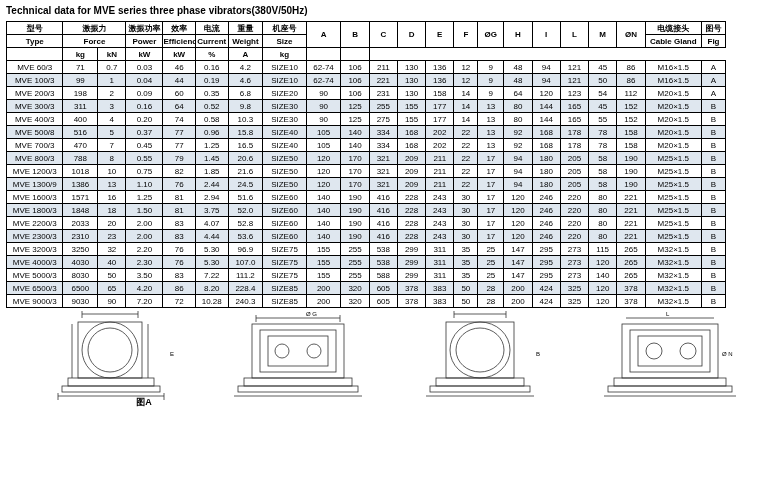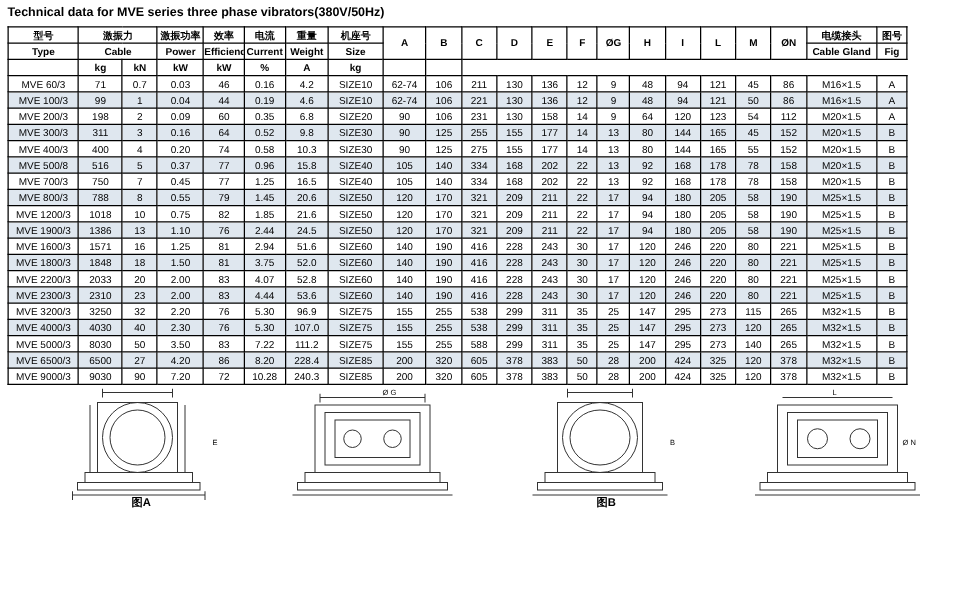--- a/index.html
+++ b/index.html
@@ -97,21 +97,21 @@
         <th class="hdr-grp" rowspan="2">H</th>
         <th class="hdr-grp" rowspan="2">I</th>
         <th class="hdr-grp" rowspan="2">L</th>
         <th class="hdr-grp" rowspan="2">M</th>
         <th class="hdr-grp" rowspan="2">ØN</th>
         <th class="hdr-grp">电缆接头</th>
         <th class="hdr-grp">图号</th>
       </tr>
       <tr>
         <th class="hdr-unit">Type</th>
-        <th class="hdr-unit" colspan="2">Cable</th>
+        <th class="hdr-unit" colspan="2">Force</th>
         <th class="hdr-unit">Power</th>
         <th class="hdr-unit">Efficiency</th>
         <th class="hdr-unit">Current</th>
         <th class="hdr-unit">Weight</th>
         <th class="hdr-unit">Size</th>
         <th class="hdr-unit">Cable Gland</th>
         <th class="hdr-unit">Fig</th>
       </tr>
       <tr id="unit-row">
           <th class="hdr-unit"></th>
@@ -266,21 +266,21 @@
           <td>92</td>
           <td>168</td>
           <td>178</td>
           <td>78</td>
           <td>158</td>
           <td>M20×1.5</td>
           <td>B</td>
         </tr>
         <tr class="row-odd">
           <td class="model">MVE 700/3</td>
-          <td>750</td>
+          <td>470</td>
           <td>7</td>
           <td>0.45</td>
           <td>77</td>
           <td>1.25</td>
           <td>16.5</td>
           <td>SIZE40</td>
           <td>105</td>
           <td>140</td>
           <td>334</td>
           <td>168</td>
@@ -337,21 +337,21 @@
           <td>17</td>
           <td>94</td>
           <td>180</td>
           <td>205</td>
           <td>58</td>
           <td>190</td>
           <td>M25×1.5</td>
           <td>B</td>
         </tr>
         <tr class="row-even">
-          <td class="model">MVE 1900/3</td>
+          <td class="model">MVE 1300/9</td>
           <td>1386</td>
           <td>13</td>
           <td>1.10</td>
           <td>76</td>
           <td>2.44</td>
           <td>24.5</td>
           <td>SIZE50</td>
           <td>120</td>
           <td>170</td>
           <td>321</td>
@@ -531,21 +531,21 @@
           <td>295</td>
           <td>273</td>
           <td>140</td>
           <td>265</td>
           <td>M32×1.5</td>
           <td>B</td>
         </tr>
         <tr class="row-even">
           <td class="model">MVE 6500/3</td>
           <td>6500</td>
-          <td>27</td>
+          <td>65</td>
           <td>4.20</td>
           <td>86</td>
           <td>8.20</td>
           <td>228.4</td>
           <td>SIZE85</td>
           <td>200</td>
           <td>320</td>
           <td>605</td>
           <td>378</td>
           <td>383</td>
@@ -656,18 +656,17 @@
             <line x1="10" y1="86" x2="142" y2="86"></line>
           </g>
           <text x="128" y="46" font-size="6" fill="#000">Ø N</text>
           <text x="72" y="6" font-size="6" fill="#000">L</text>
         </svg>
       </div>
     </div>
     <div class="figrow" style="margin-top:-14px">
       <div class="figcell figlabel">图A</div>
       <div class="figcell"></div>
-      <div class="figcell figlabel">图B</div>
       <div class="figcell"></div>
     </div>
   </div>
 
 </div>
 
 </body></html>

